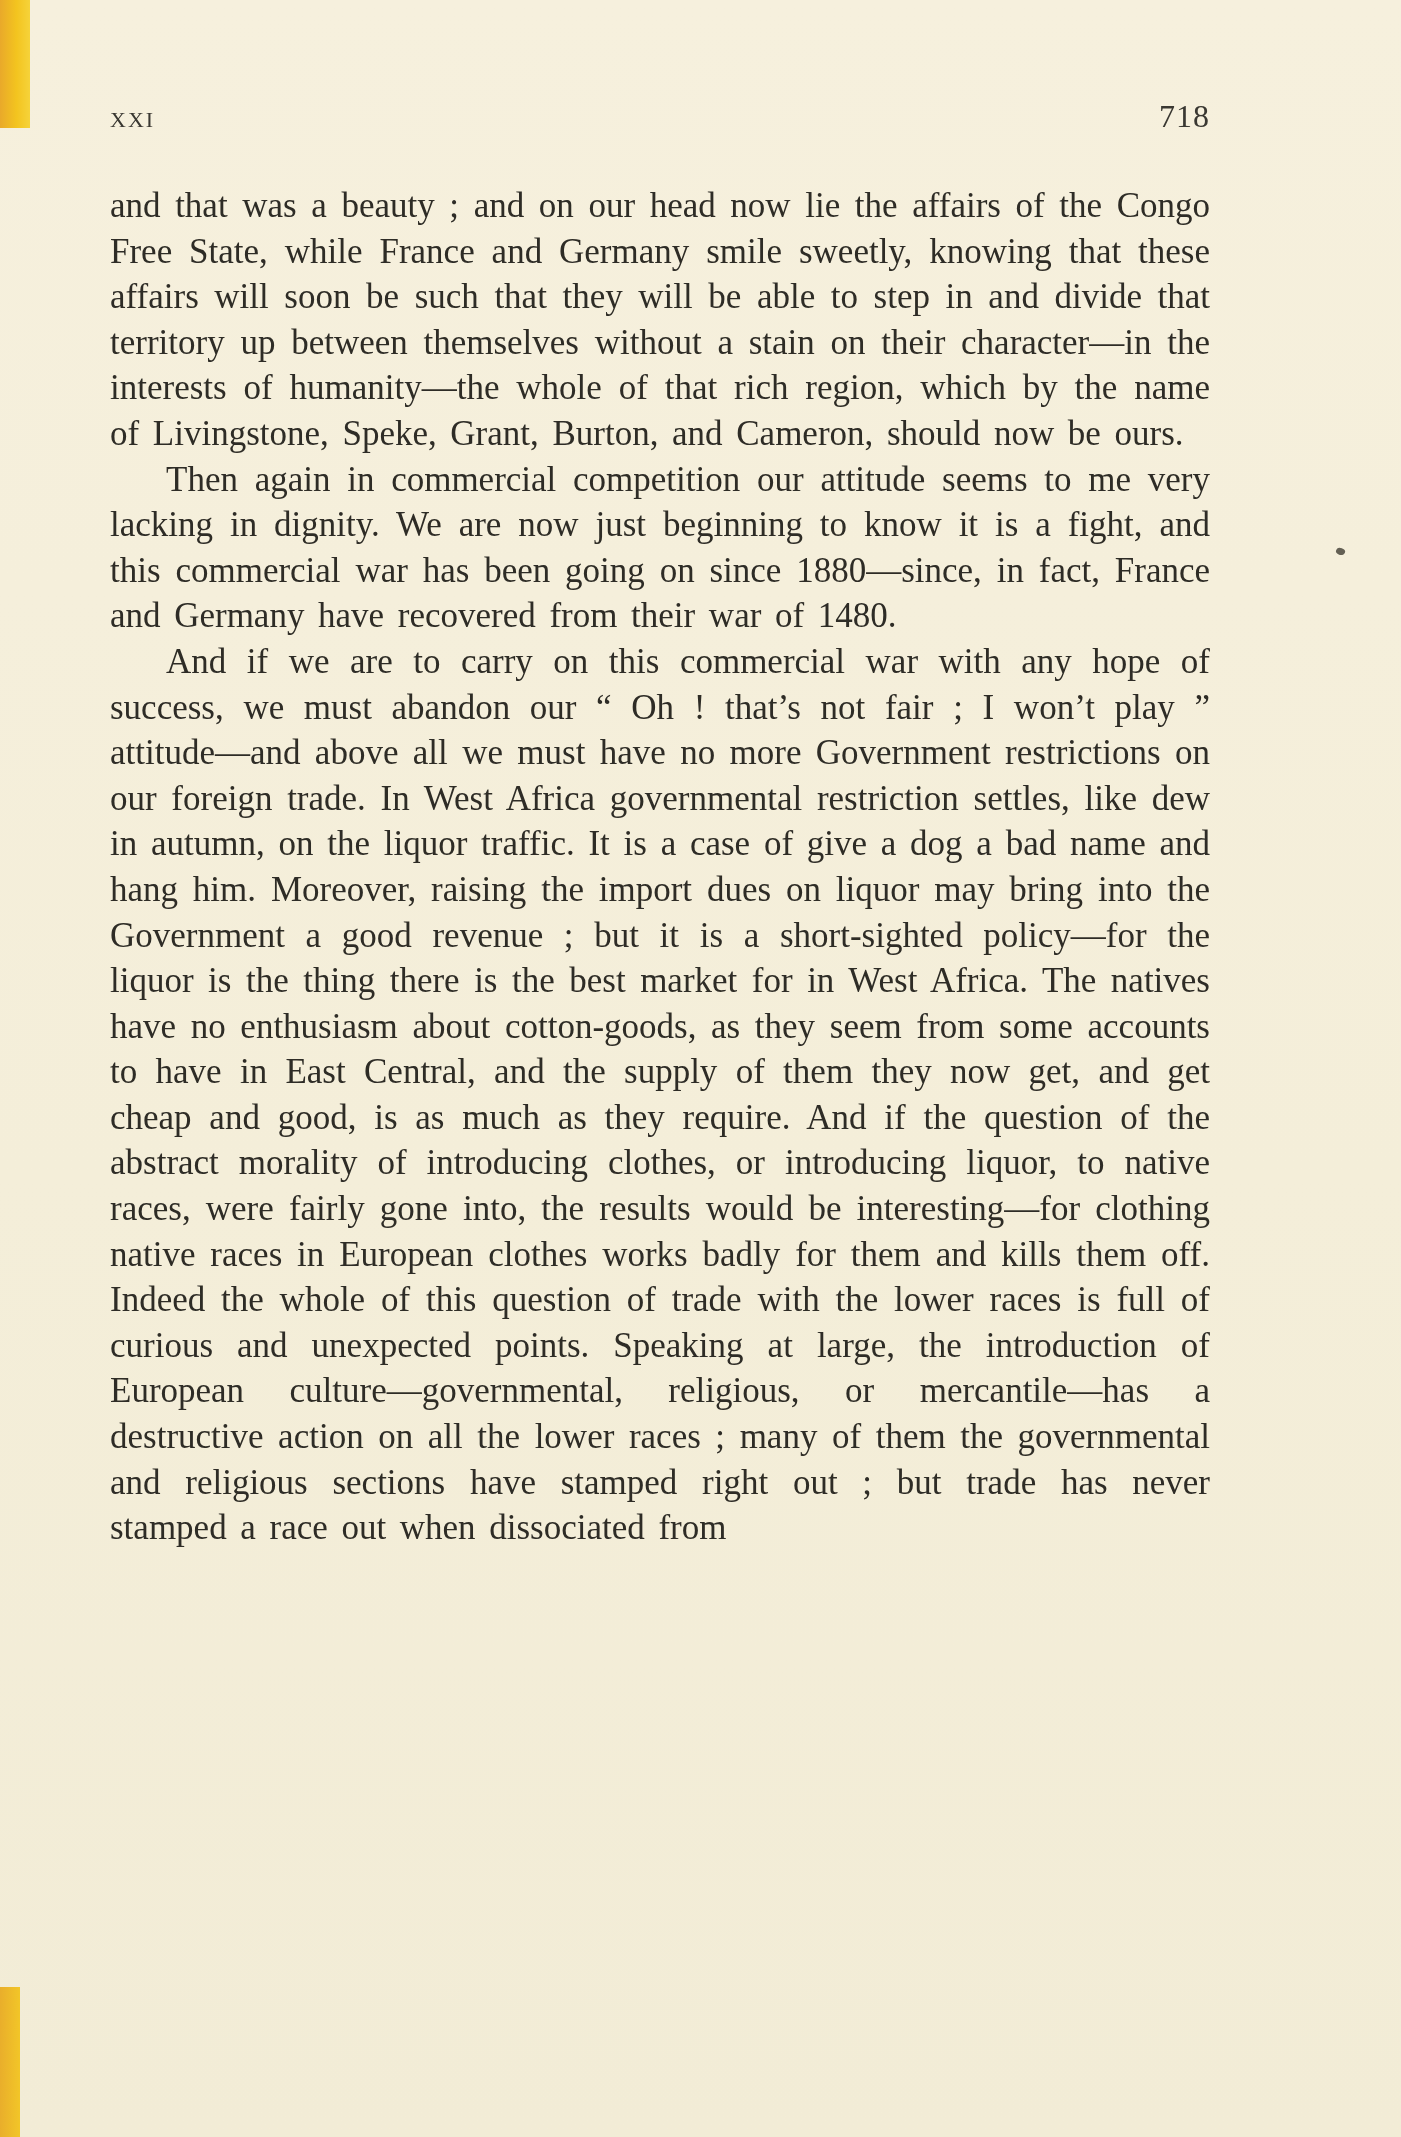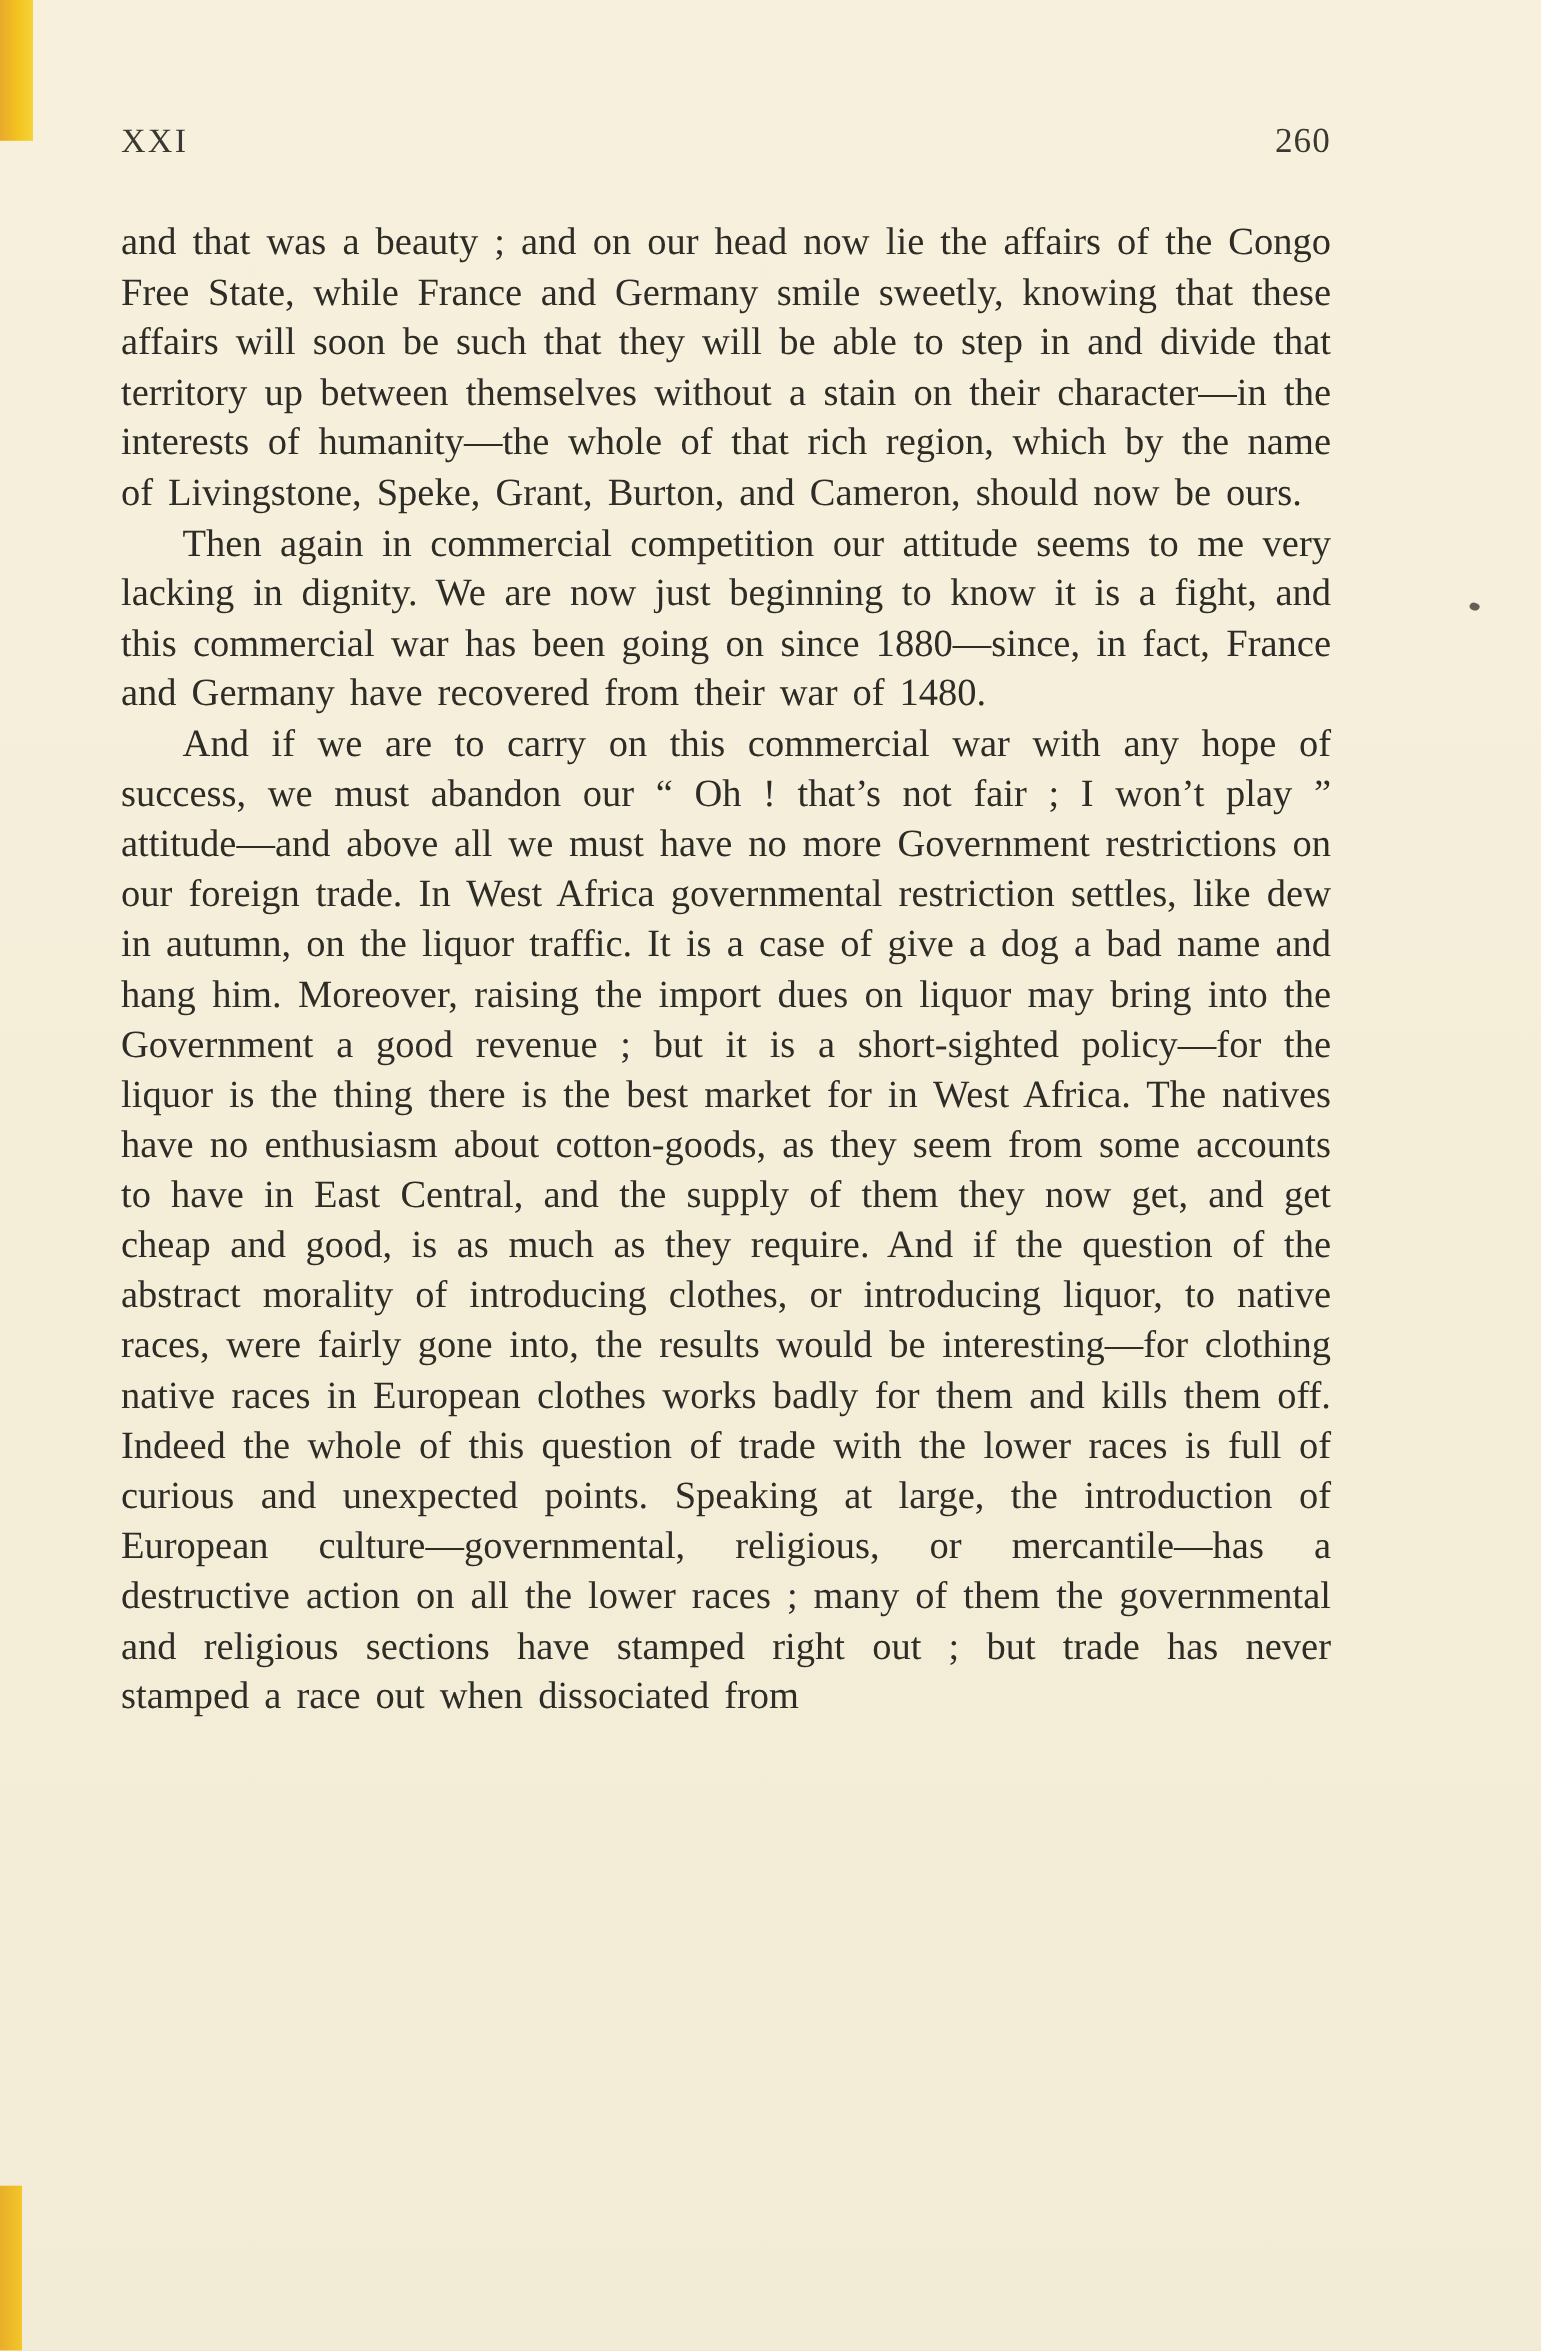--- a/index.html
+++ b/index.html
@@ -43,21 +43,21 @@
     display: flex;
     justify-content: space-between;
     align-items: baseline;
     font-size: 31px;
     letter-spacing: 1px;
     color: #3a3832;
   }
   .chapter-num {
     font-variant: small-caps;
     width: 120px;
-    font-size: 44px;
+    font-size: 32px;
     letter-spacing: 2px;
   }
   .head-title {
     letter-spacing: 5px;
     font-size: 32px;
     text-align: center;
     flex: 1;
   }
   .page-num {
     width: 120px;
@@ -98,21 +98,21 @@
 <div class="page">
 
   <div class="strip strip-top"></div>
   <div class="strip strip-bottom"></div>
   <div class="ink-speck"></div>
 
   <div class="content">
 
     <div class="running-head">
       <span class="chapter-num">xxi</span>
-      <span class="page-num">260</span>
+      <span class="page-num">718</span>
     </div>
 
     <div class="body-text">
       <p class="continuation">and that was a beauty ; and on our head now lie the affairs of the Congo Free State, while France and Germany smile sweetly, knowing that these affairs will soon be such that they will be able to step in and divide that territory up between themselves without a stain on their character—in the interests of humanity—the whole of that rich region, which by the name of Livingstone, Speke, Grant, Burton, and Cameron, should now be ours.</p>
       <p>Then again in commercial competition our attitude seems to me very lacking in dignity.  We are now just beginning to know it is a fight, and this commercial war has been going on since 1880—since, in fact, France and Germany have recovered from their war of 1480.</p>
       <p>And if we are to carry on this commercial war with any hope of success, we must abandon our “ Oh ! that’s not fair ; I won’t play ” attitude—and above all we must have no more Government restrictions on our foreign trade.  In West Africa governmental restriction settles, like dew in autumn, on the liquor traffic.  It is a case of give a dog a bad name and hang him.  Moreover, raising the import dues on liquor may bring into the Government a good revenue ; but it is a short-sighted policy—for the liquor is the thing there is the best market for in West Africa.  The natives have no enthusiasm about cotton-goods, as they seem from some accounts to have in East Central, and the supply of them they now get, and get cheap and good, is as much as they require.  And if the question of the abstract morality of introducing clothes, or introducing liquor, to native races, were fairly gone into, the results would be interesting—for clothing native races in European clothes works badly for them and kills them off.  Indeed the whole of this question of trade with the lower races is full of curious and unexpected points.  Speaking at large, the introduction of European culture—governmental, religious, or mercantile—has a destructive action on all the lower races ; many of them the governmental and religious sections have stamped right out ; but trade has never stamped a race out when dissociated from</p>
     </div>
 
   </div>
 </div>

